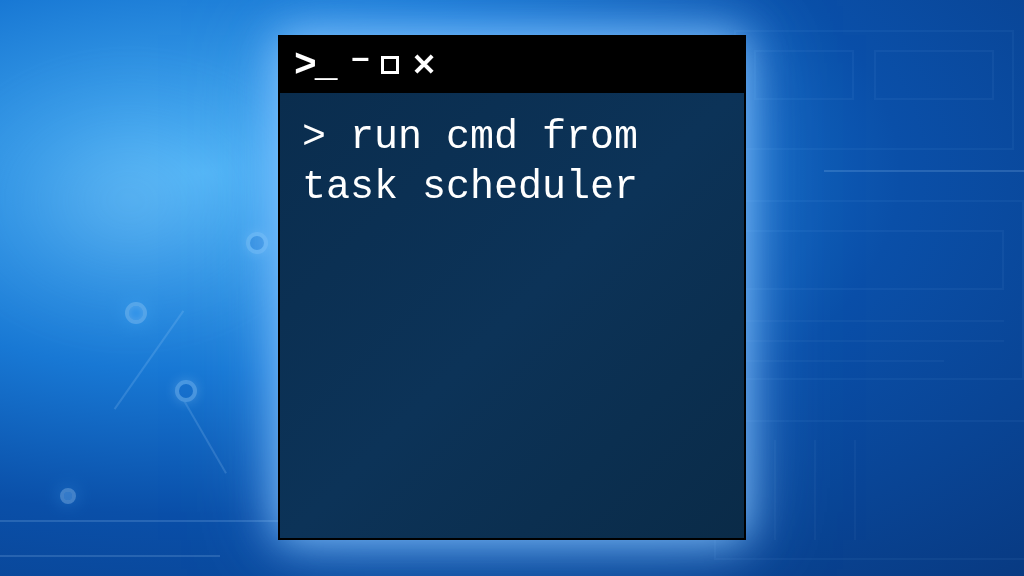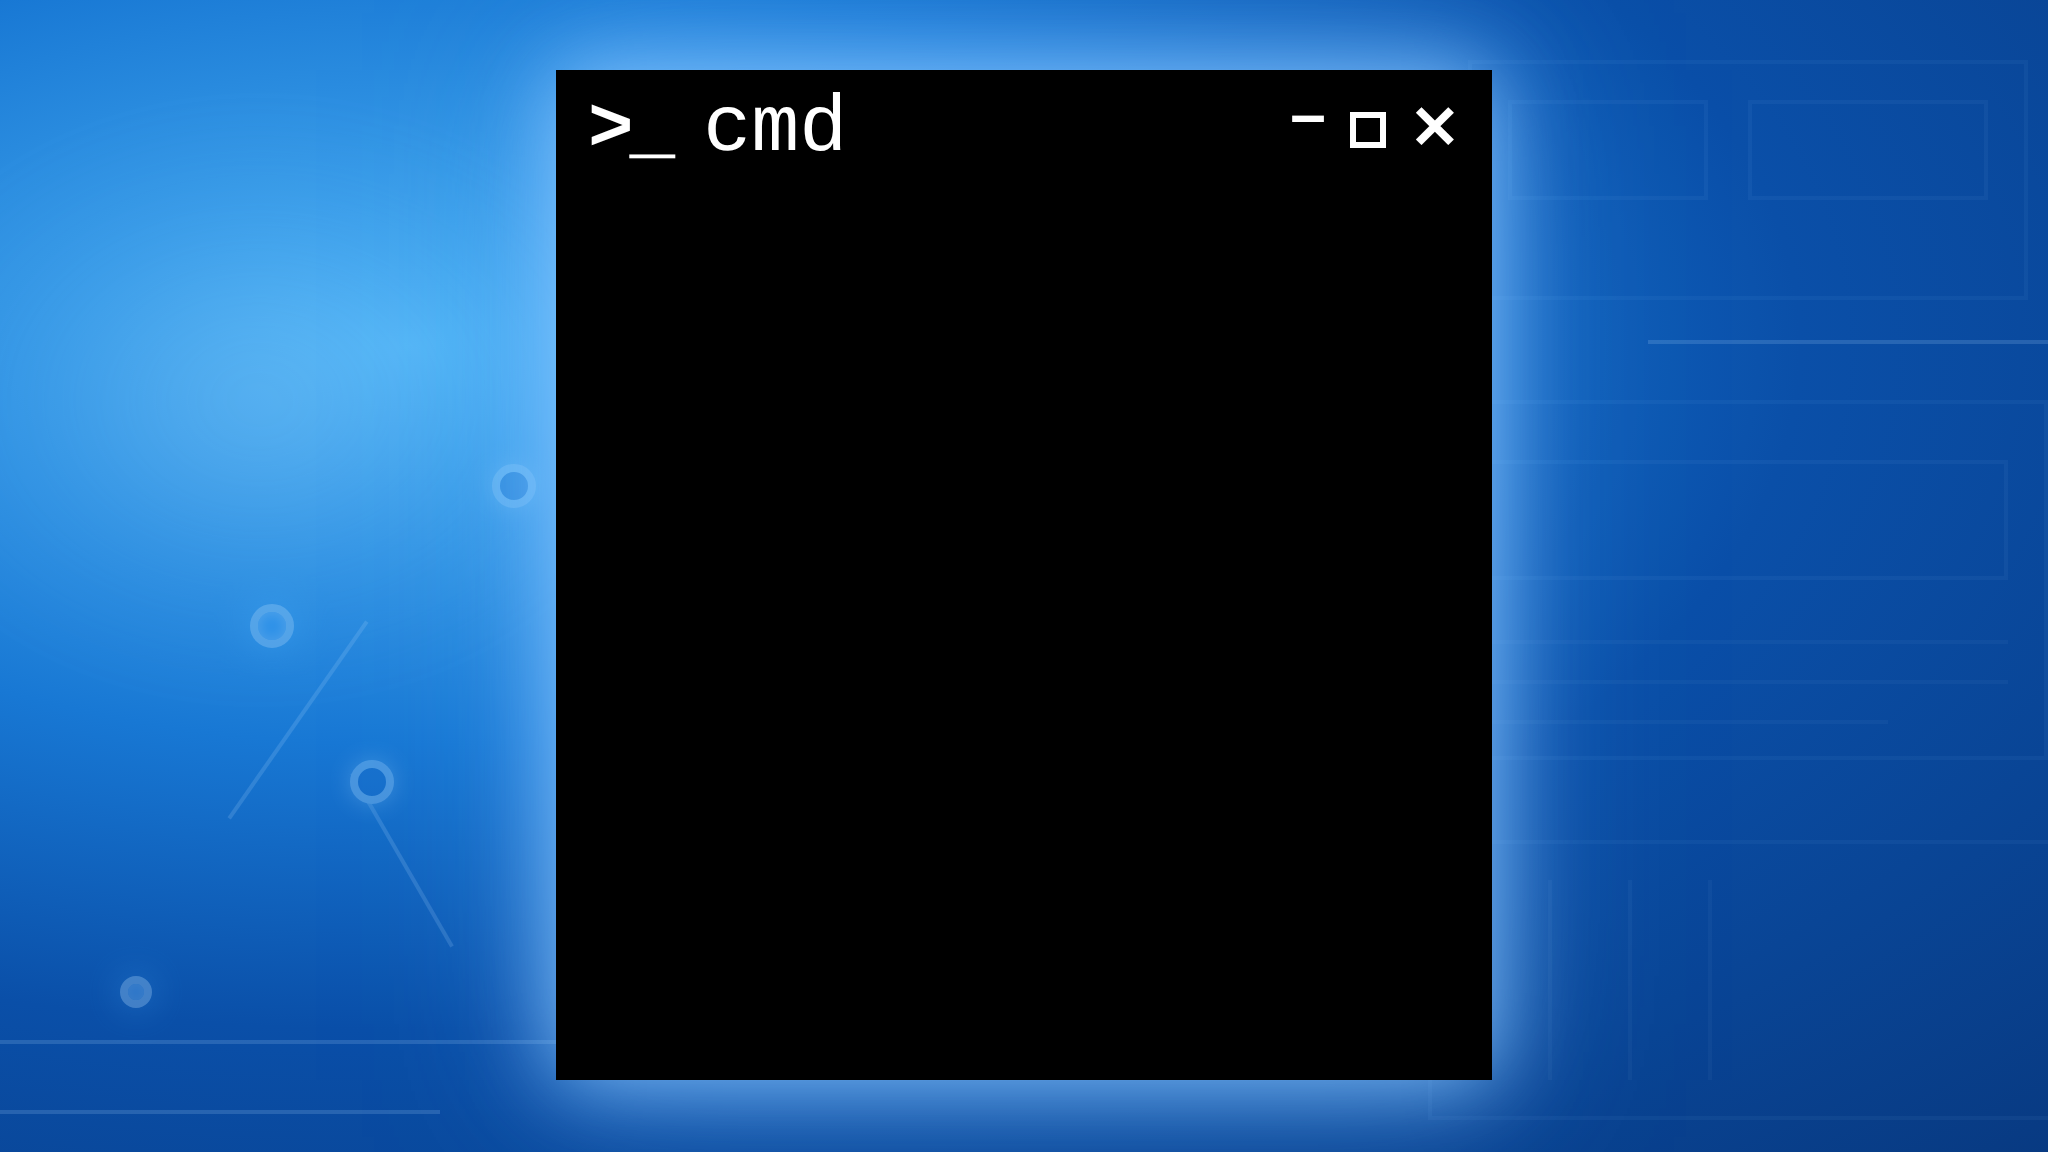--- a/index.html
+++ b/index.html
@@ -175,20 +175,22 @@
     <div class="circuit-line v-line" style="left:100px; top:440px; height:100px;"></div>
     <div class="circuit-line v-line" style="left:140px; top:440px; height:100px;"></div>
   </div>
 
   <div class="circuit-line h-line" style="right:0; top:170px; width:200px;"></div>
 </div>
 
 <div class="terminal-window">
   <div class="titlebar">
     <span class="prompt-icon">&gt;_</span>
-    <span class="title-text">cmd</span>
     <div class="window-controls">
       <span class="ctrl min">–</span>
       <span class="ctrl max"></span>
       <span class="ctrl close">✕</span>
     </div>
   </div>
+  <div class="terminal-body">
+    <div class="cmd-line"><span class="cmd-prompt">&gt; </span><span class="cmd-text">run cmd from task scheduler</span></div>
+  </div>
 </div>
 
 </body></html>

